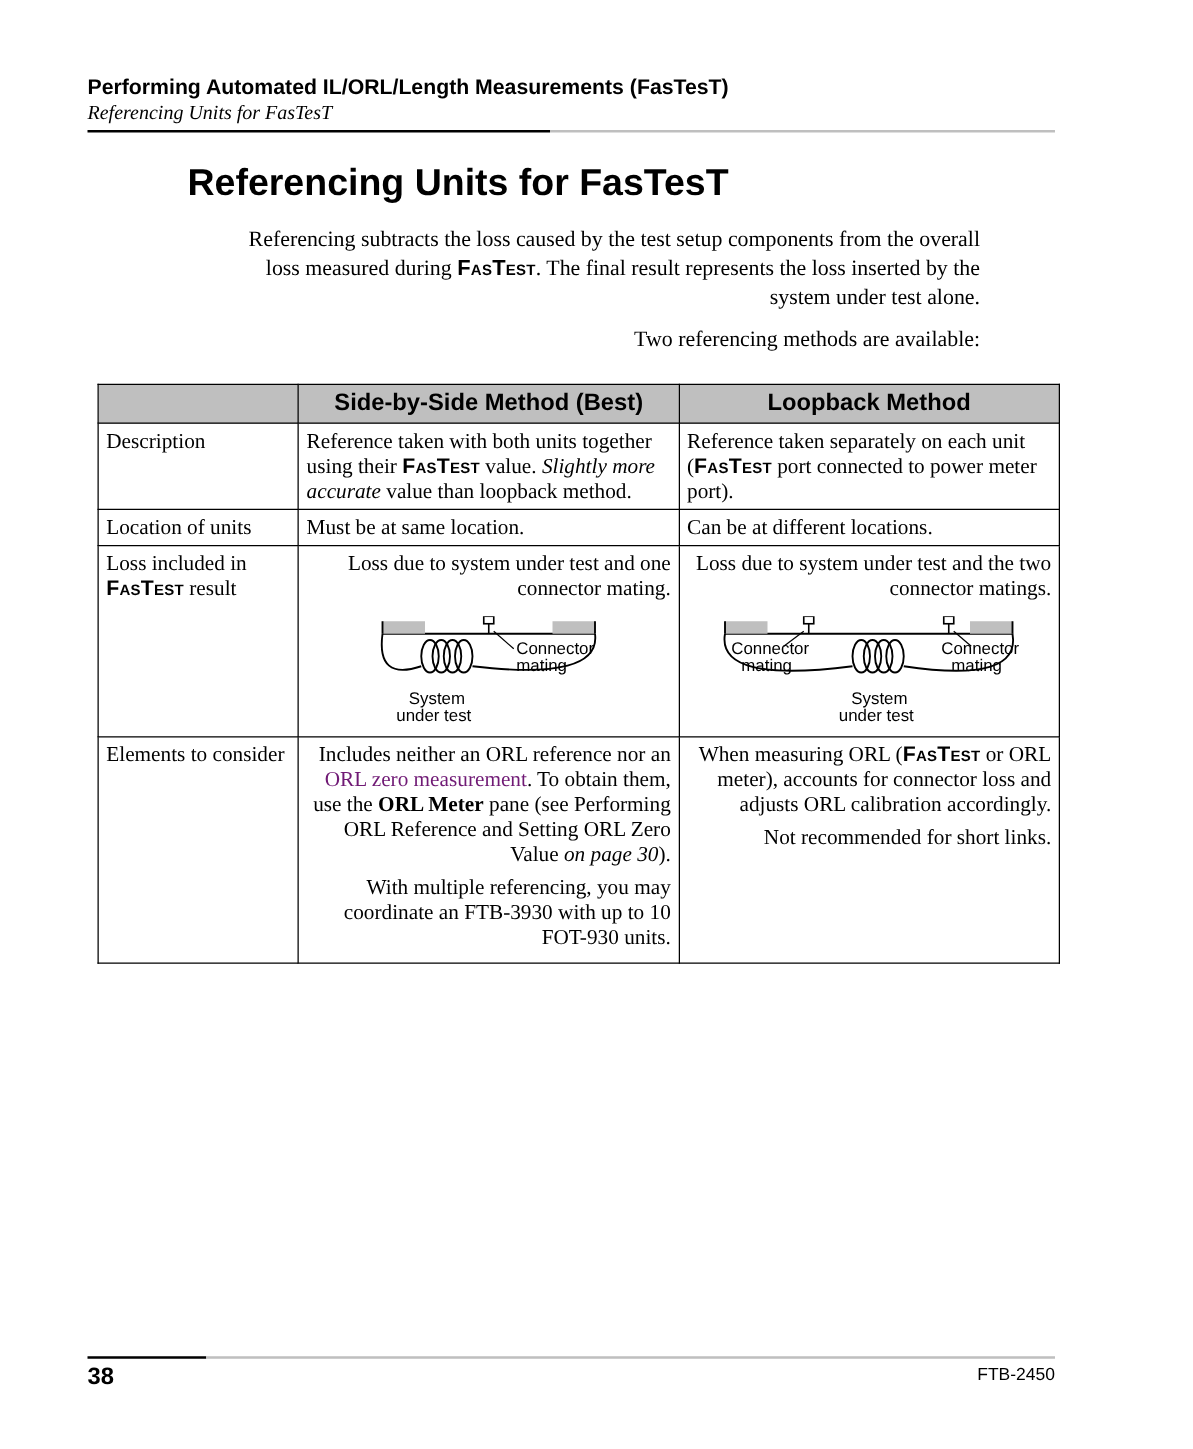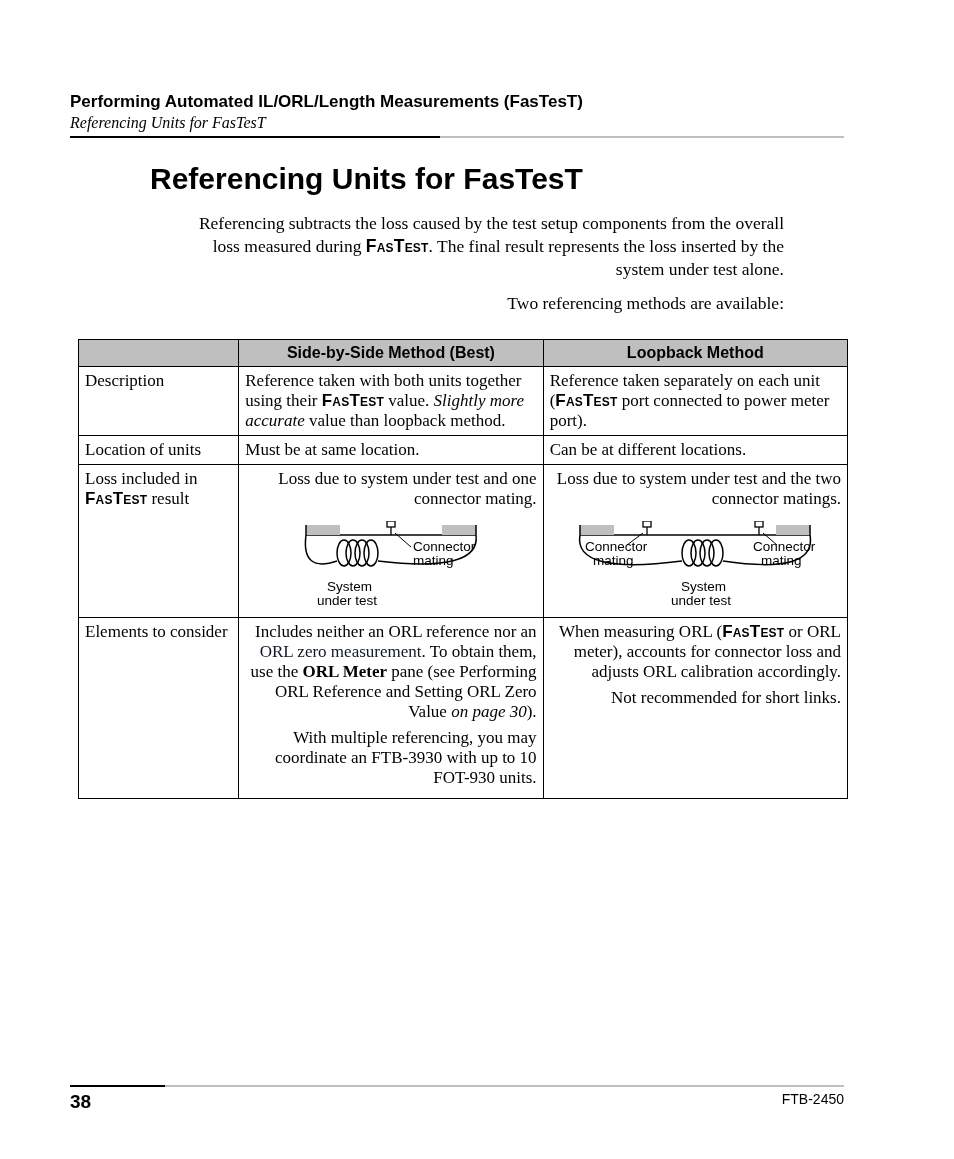--- a/index.html
+++ b/index.html
@@ -6,21 +6,21 @@
     margin: 0;
     padding: 0;
     background: #fff;
     font-family: Georgia, 'Times New Roman', serif;
     color: #000;
   }
   .page {
     width: 914px;
     height: 1159px;
     box-sizing: border-box;
-    padding: 92px 70px 50px 70px;
+    padding: 60px 70px 50px 70px;
     position: relative;
   }
   .chapter-heading {
     font-family: Arial, Helvetica, sans-serif;
     font-weight: bold;
     font-size: 17px;
     margin: 0 0 2px 0;
   }
   .subheading {
     font-style: italic;
@@ -66,33 +66,33 @@
   table.ref-table th, table.ref-table td {
     border: 1.5px solid #000;
     padding: 4px 6px;
     vertical-align: top;
   }
   table.ref-table th {
     background: #bfbfbf;
     font-family: Arial, Helvetica, sans-serif;
     font-weight: bold;
     text-align: center;
-    font-size: 16px;
+    font-size: 19px;
   }
   table.ref-table th.corner {
     background: #bfbfbf;
   }
   .col-row {
     width: 158px;
   }
   .col-a, .col-b {
     width: 300px;
   }
   .italic { font-style: italic; }
-  .link { color: #0f172a; }
+  .link { color: #701a75; }
   .diagram {
     text-align: left;
     padding: 6px 0 2px 0;
   }
   .diagram svg {
     display: block;
     margin: 0 auto;
   }
   .dlabel {
     font-family: Arial, Helvetica, sans-serif;

